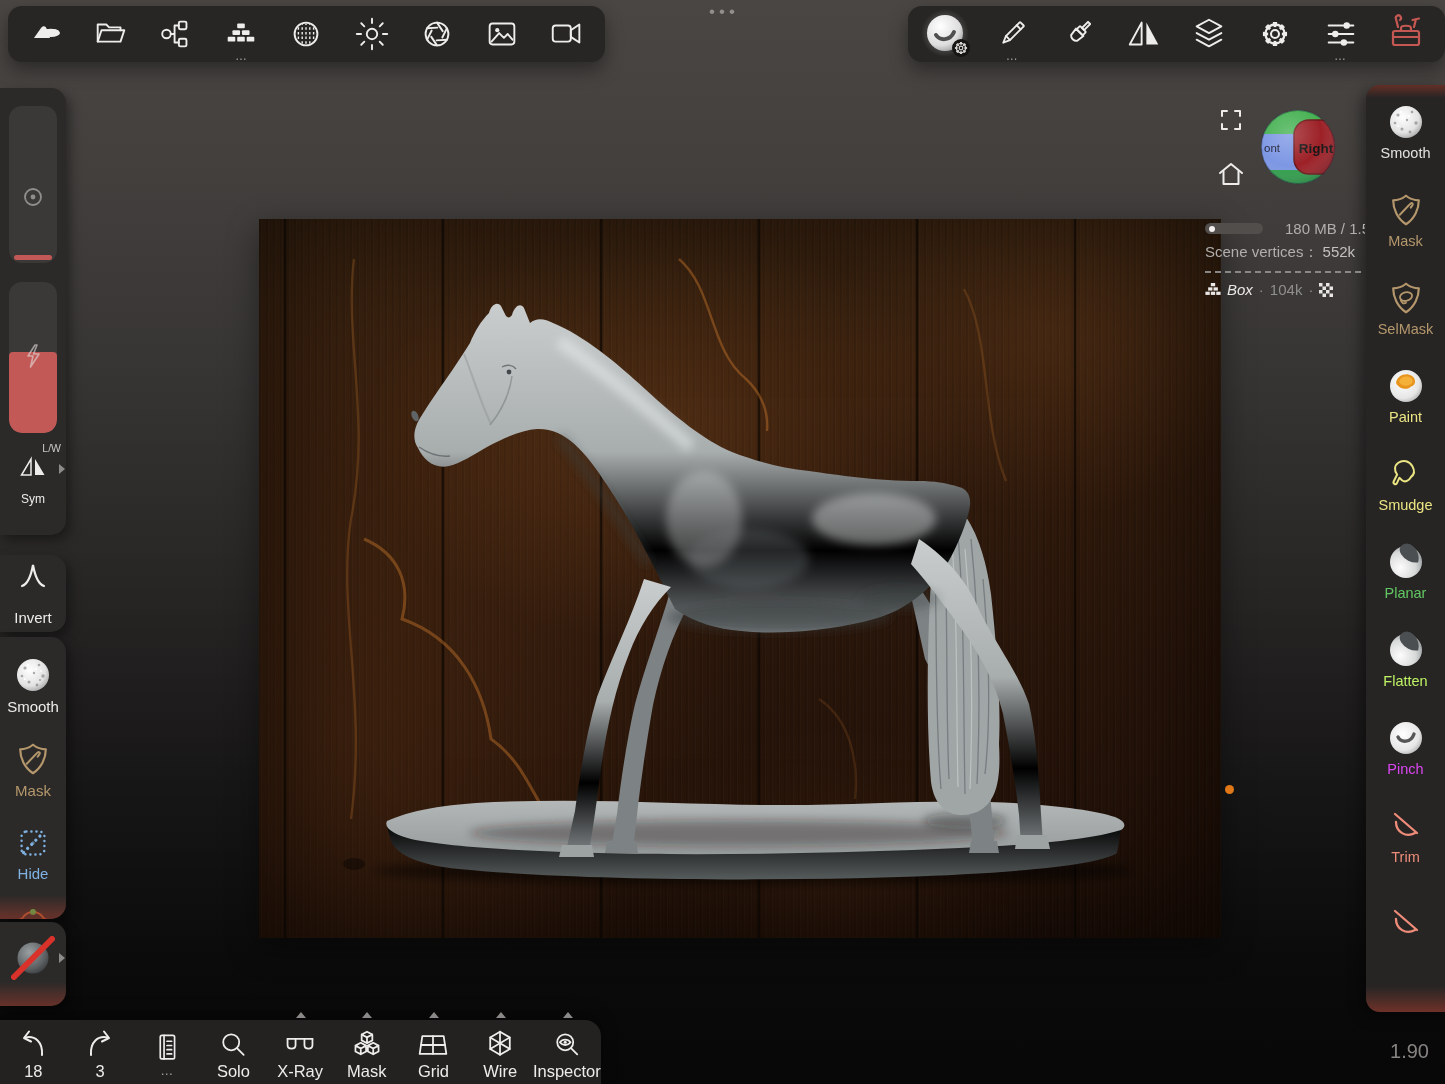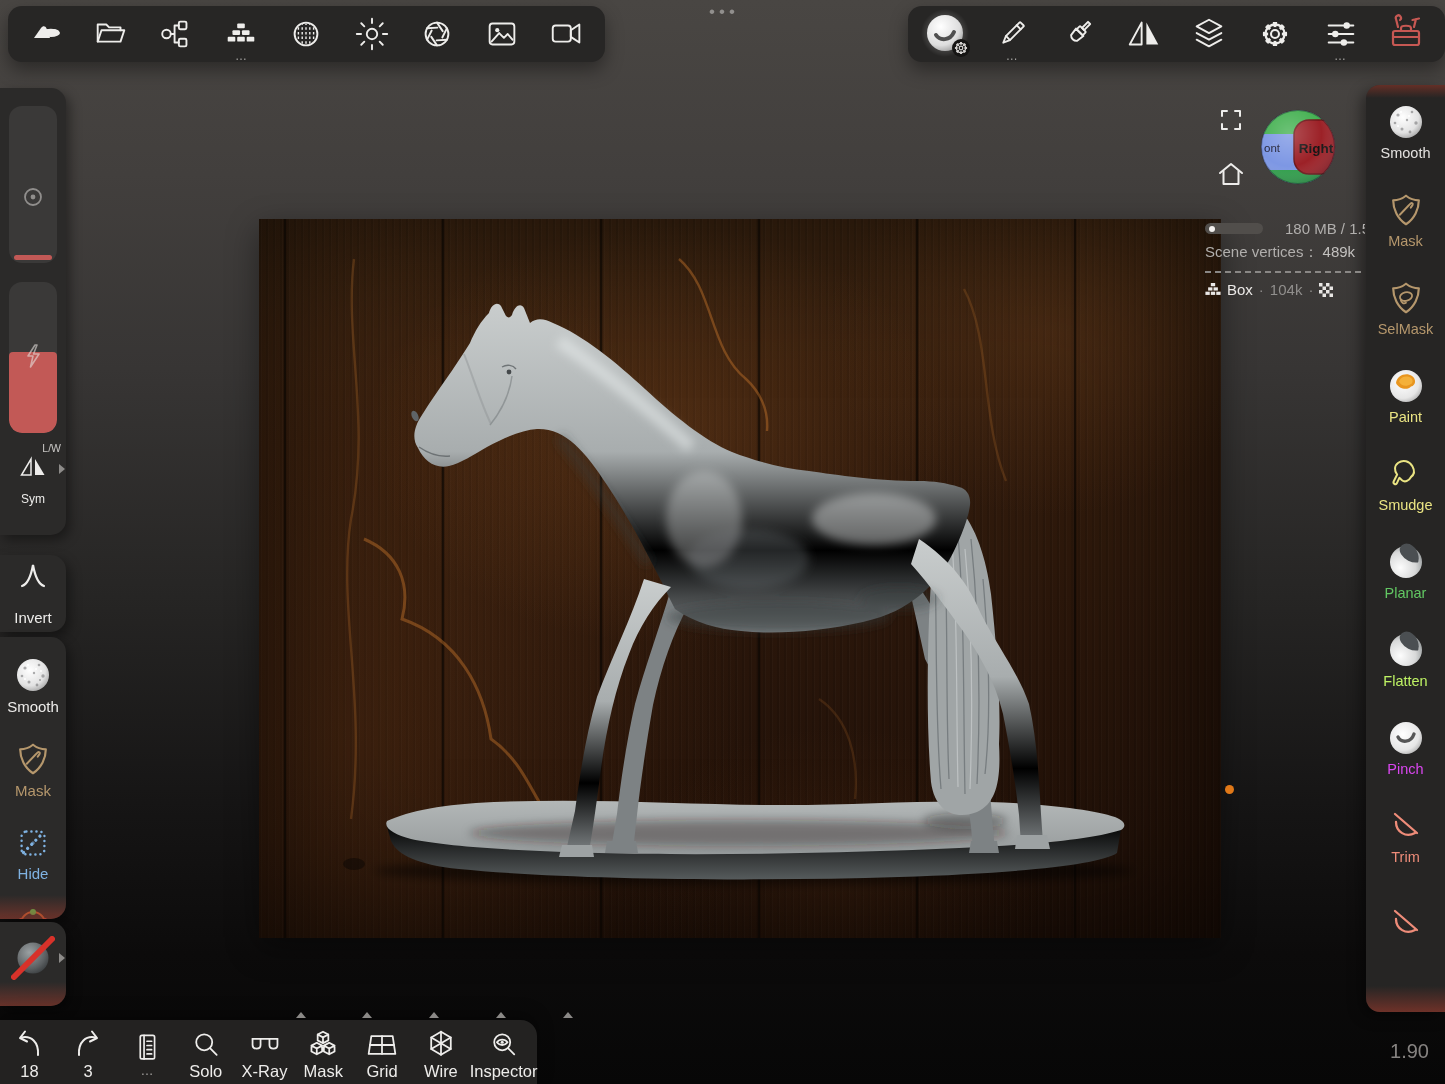--- a/index.html
+++ b/index.html
@@ -67,26 +67,26 @@
   #gizmo{position:absolute;left:1259px;top:108px;}
   #stats{position:absolute;left:1205px;top:220px;width:160px;overflow:hidden;color:#b1afad;font-size:15px;}
   #mem-row{display:flex;align-items:center;white-space:nowrap;}
   #mem-pill{width:58px;height:11px;border-radius:6px;background:#514e4b;position:relative;flex:none;}
   #mem-pill .dot{position:absolute;left:4px;top:2.5px;width:6px;height:6px;border-radius:50%;background:#f2f0ee;}
   #mem-text{margin-left:22px;}
   #vert-row{margin-top:6px;white-space:nowrap;}
   #vert-row .val{color:#c3c1bf;}
   #dash-sep{margin:9px 0 8px 0;width:156px;border-top:2px dashed #8a8886;}
   #obj-row{display:flex;align-items:center;gap:6px;white-space:nowrap;}
-  #obj-row .name{color:#eae8e6;}
+  #obj-row .name{color:#eae8e6;font-style:italic;}
   #obj-row .sep{color:#8e8c8a;}
   #obj-row .count{color:#918f8d;}
   #orange-dot{position:absolute;left:1225px;top:785px;width:9px;height:9px;border-radius:50%;background:var(--orange-dot);}
   
-  #bottom-bar{position:absolute;left:0;top:1020px;width:537px;height:64px;background:#232221;
+  #bottom-bar{position:absolute;left:0;top:1020px;width:601px;height:64px;background:#232221;
     border-radius:0 16px 0 0;box-shadow:0 -6px 16px rgba(0,0,0,.35);display:flex;}
   .bslot{width:66.7px;height:64px;display:flex;flex-direction:column;align-items:center;justify-content:center;gap:1px;padding-top:2px;}
   .bslot .blabel{font-size:16.5px;color:#edecea;line-height:18px;}
   .bslot .bell{font-size:13px;color:#a5a3a1;line-height:12px;}
   .caret{position:absolute;top:1012px;width:0;height:0;border-left:5px solid transparent;border-right:5px solid transparent;border-bottom:6px solid #8b8987;}
   #scale-label{position:absolute;right:16px;top:1040px;font-size:20px;color:#868381;}
   text{font-family:"Liberation Sans",sans-serif;}
 </style>
 </head>
 <body>
@@ -632,21 +632,21 @@
 
   <div id="stats">
     <div id="mem-row">
       <div id="mem-pill">
           <div class="dot"></div>
         </div>
       <span id="mem-text">180 MB / 1.5</span>
     </div>
     <div id="vert-row">
       <span>Scene vertices：</span>
-      <span class="val">489k</span>
+      <span class="val">552k</span>
     </div>
     <div id="dash-sep"></div>
     <div id="obj-row">
       <svg width="16" height="13" viewBox="0 0 14 12">
         <g fill="#eae8e6">
           <rect x="5" y="0" width="4" height="3"></rect>
           <rect x="2.5" y="4" width="4" height="3"></rect>
             <rect x="7.5" y="4" width="4" height="3"></rect>
           <rect x="0" y="8" width="4" height="3"></rect>
             <rect x="5" y="8" width="4" height="3"></rect>

